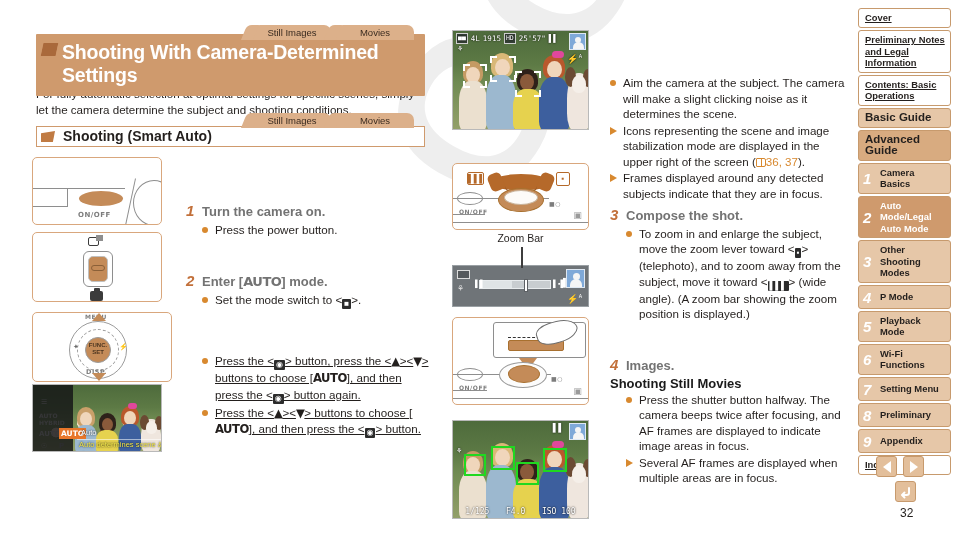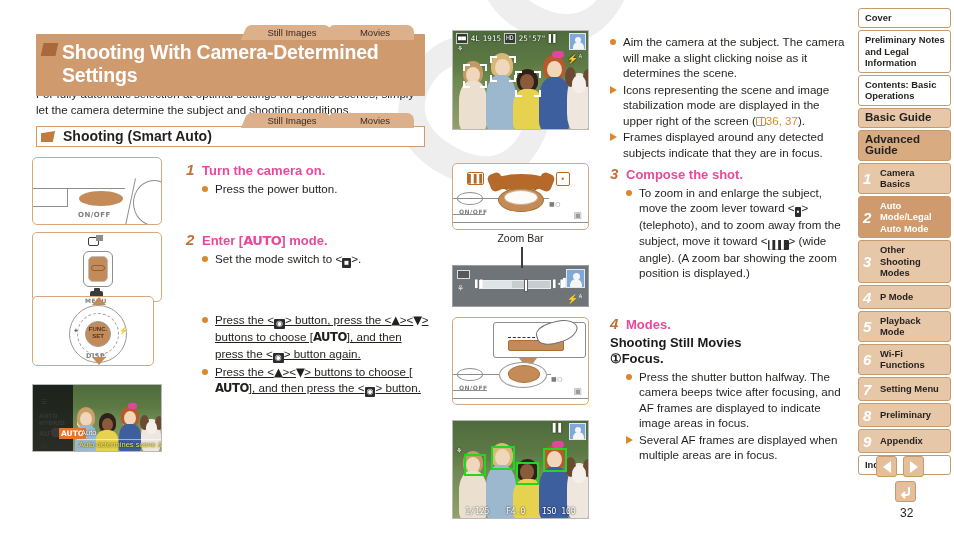--- a/index.html
+++ b/index.html
@@ -266,37 +266,38 @@
     text-align: center;
     z-index: 4;
   }
 
   
   .step {
     position: absolute;
     font-size: 11.6px;
     line-height: 15.5px;
     color: #231f1d;
+    margin-top: 41px;
   }
   .step-head {
     display: flex;
     align-items: baseline;
     font-weight: bold;
     font-size: 13px;
     margin-bottom: 2px;
   }
   .step-num {
     color: #c2703a;
     font-weight: bold;
     font-style: italic;
     font-size: 15px;
     width: 16px;
     flex: 0 0 16px;
   }
-  .step-title { color: #ec4899; }
+  .step-title { color: #737373; }
   .bullets { margin: 0; padding: 0; list-style: none; margin-left: 16px; }
   .bullets li {
     position: relative;
     padding-left: 13px;
     margin-bottom: 1px;
   }
   .bullets li .mk {
     position: absolute;
     left: 0; top: 3.5px;
     width: 8px; height: 8px;
@@ -364,21 +365,21 @@
     background: #ffffff;
     color: #231f1d;
     font-size: 9.4px;
     font-weight: bold;
     line-height: 11.5px;
     padding: 3px 4px 3px 6px;
     min-height: 20px;
     display: flex;
     align-items: center;
   }
-  .nav-item.plain { font-weight: bold; }
+  .nav-item.plain { font-weight: bold; text-decoration: underline; }
   .nav-item.tan { background: #e6c7a8; }
   .nav-item.tan-strong { background: #d8ab80; font-size: 11.5px; }
   .nav-item.active { background: #cf9a6d; color: #ffffff; }
   .nav-item.chapter { padding-left: 21px; min-height: 24px; }
   .nav-num {
     position: absolute;
     left: 4px; top: 50%;
     transform: translateY(-50%);
     font-size: 15px;
     font-style: italic;
@@ -550,21 +551,21 @@
   <div class="figbox" style="left:32px; top:232px; width:130px; height:70px;">
     <div style="position:absolute; left:55px; top:4px; width:11px; height:9px; border:1.3px solid #3b3b3b; border-radius:2px;"></div>
     <div style="position:absolute; left:63px; top:2px; width:7px; height:6px; background:#8e8e8e;"></div>
     <div style="position:absolute; left:50px; top:18px; width:30px; height:36px; border:1.4px solid #8e8e8e; border-radius:6px;"></div>
     <div style="position:absolute; left:55px; top:23px; width:20px; height:26px; border:1.2px solid #c0c0c0; border-radius:5px; background:#c48b58;"></div>
     <div style="position:absolute; left:58px; top:32px; width:14px; height:6px; border:1.2px solid #8b6038; border-radius:4px;"></div>
     <div style="position:absolute; left:57px; top:58px; width:13px; height:10px; background:#3b3b3b; border-radius:2px;"></div>
     <div style="position:absolute; left:61px; top:55px; width:6px; height:4px; background:#3b3b3b; border-radius:1px;"></div>
   </div>
 
-  <div class="figbox" style="left:32px; top:296px; width:122px; height:70px;">
+  <div class="figbox" style="left:32px; top:312px; width:140px; height:70px;">
     <div class="dial-ring" style="left:36px; top:8px; width:58px; height:58px;"></div>
     <div class="dial-ring" style="left:44px; top:16px; width:42px; height:42px; border-style:dashed;"></div>
     <div style="position:absolute; left:52px; top:24px; width:26px; height:26px; border-radius:50%; background:#c48b58; border:1.2px solid #9b9b9b;"></div>
     <div style="position:absolute; left:54px; top:29px; width:22px; text-align:center; font-size:6px; font-weight:bold; color:#4b3520; line-height:7px;">FUNC.<br>SET</div>
     <div class="cam-txt" style="left:52px; top:0px; font-size:6px;">MENU</div>
     <div class="cam-txt" style="left:53px; top:55px; font-size:6.5px;">DISP.</div>
     <div style="position:absolute; left:59px; top:0px; width:0;height:0; border-left:7px solid transparent; border-right:7px solid transparent; border-bottom:8px solid #c48b58;"></div>
     <div style="position:absolute; left:59px; top:60px; width:0;height:0; border-left:7px solid transparent; border-right:7px solid transparent; border-top:8px solid #c48b58;"></div>
     <div style="position:absolute; left:40px; top:30px; font-size:7px; color:#6b6b6b;">✦</div>
     <div style="position:absolute; left:86px; top:30px; font-size:7px; color:#6b6b6b;">⚡</div>
@@ -788,24 +789,23 @@
       <span class="step-title">Compose the shot.</span>
     </div>
     <ul class="bullets">
       <li><span class="mk dot"></span>To zoom in and enlarge the subject, move the zoom lever toward &lt;<span class="ico-inline">▪</span>&gt; (telephoto), and to zoom away from the subject, move it toward &lt;<span class="ico-inline">▌▌▌</span>&gt; (wide angle). (A zoom bar showing the zoom position is displayed.)</li>
     </ul>
   </div>
 
   <div class="step" style="left:610px; top:316px; width:240px;">
     <div class="step-head">
       <span class="step-num">4</span>
-      <span class="step-title">Modes.</span>
+      <span class="step-title">Images.</span>
     </div>
     <div style="font-weight:bold; font-size:13px; color:#1a1a1a; margin-left:0; line-height:16px;">Shooting Still Movies</div>
-    <div style="font-weight:bold; font-size:13px; color:#1a1a1a; margin-left:0; line-height:16px; margin-bottom:2px;">①Focus.</div>
     <ul class="bullets">
       <li><span class="mk dot"></span><span>Press the shutter button halfway. The camera beeps twice after focusing, and AF frames are displayed to indicate image areas in focus.</span></li>
       <li><span class="mk tri"></span><span>Several AF frames are displayed when multiple areas are in focus.</span></li>
     </ul>
   </div>
 
   <div class="sidebar">
     <div class="nav-item plain">
         <span class="nav-label">Cover</span>
       </div>

